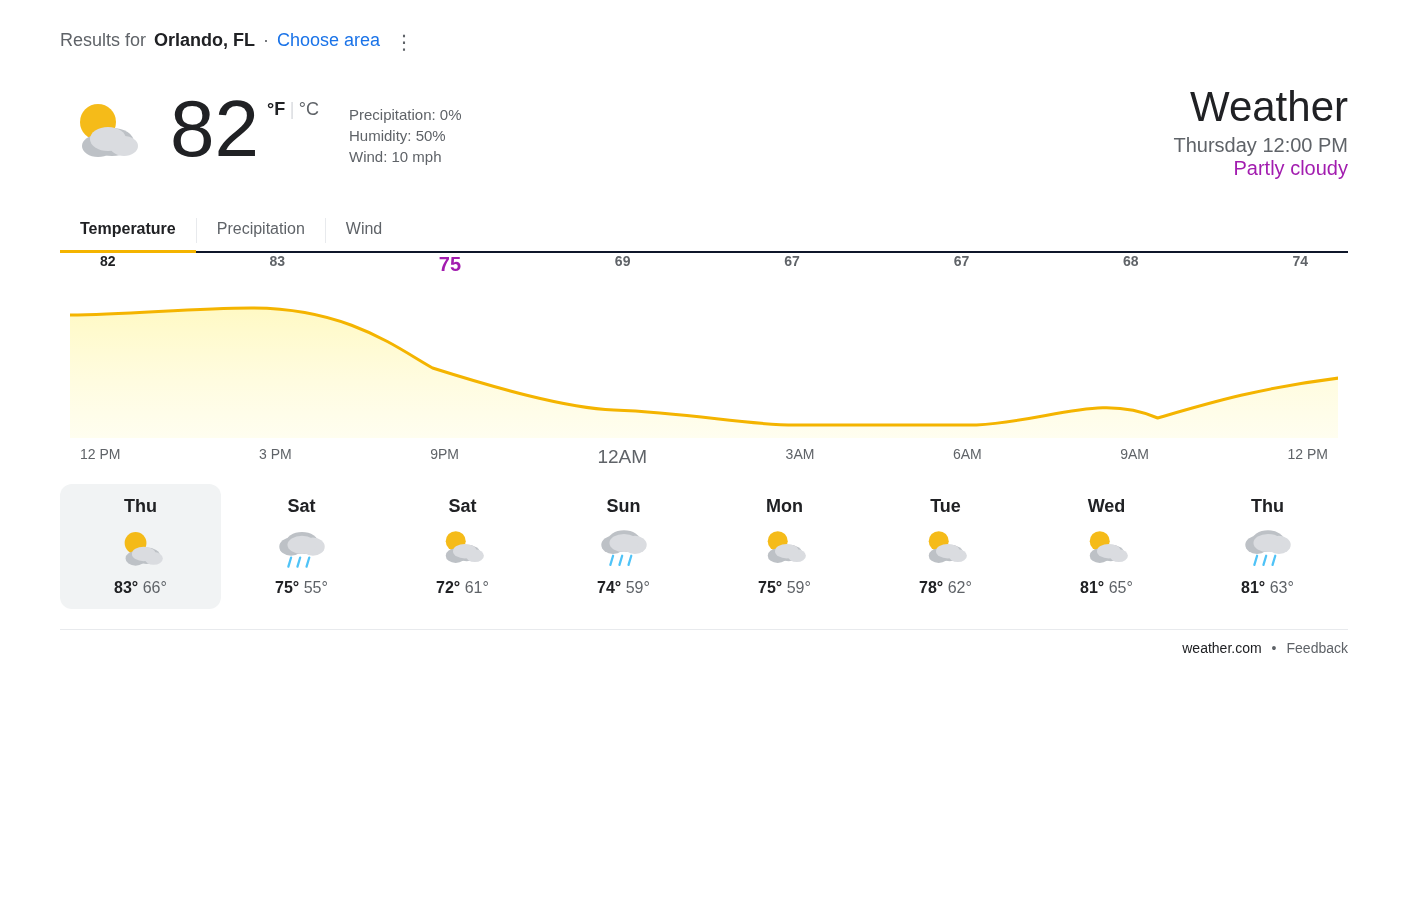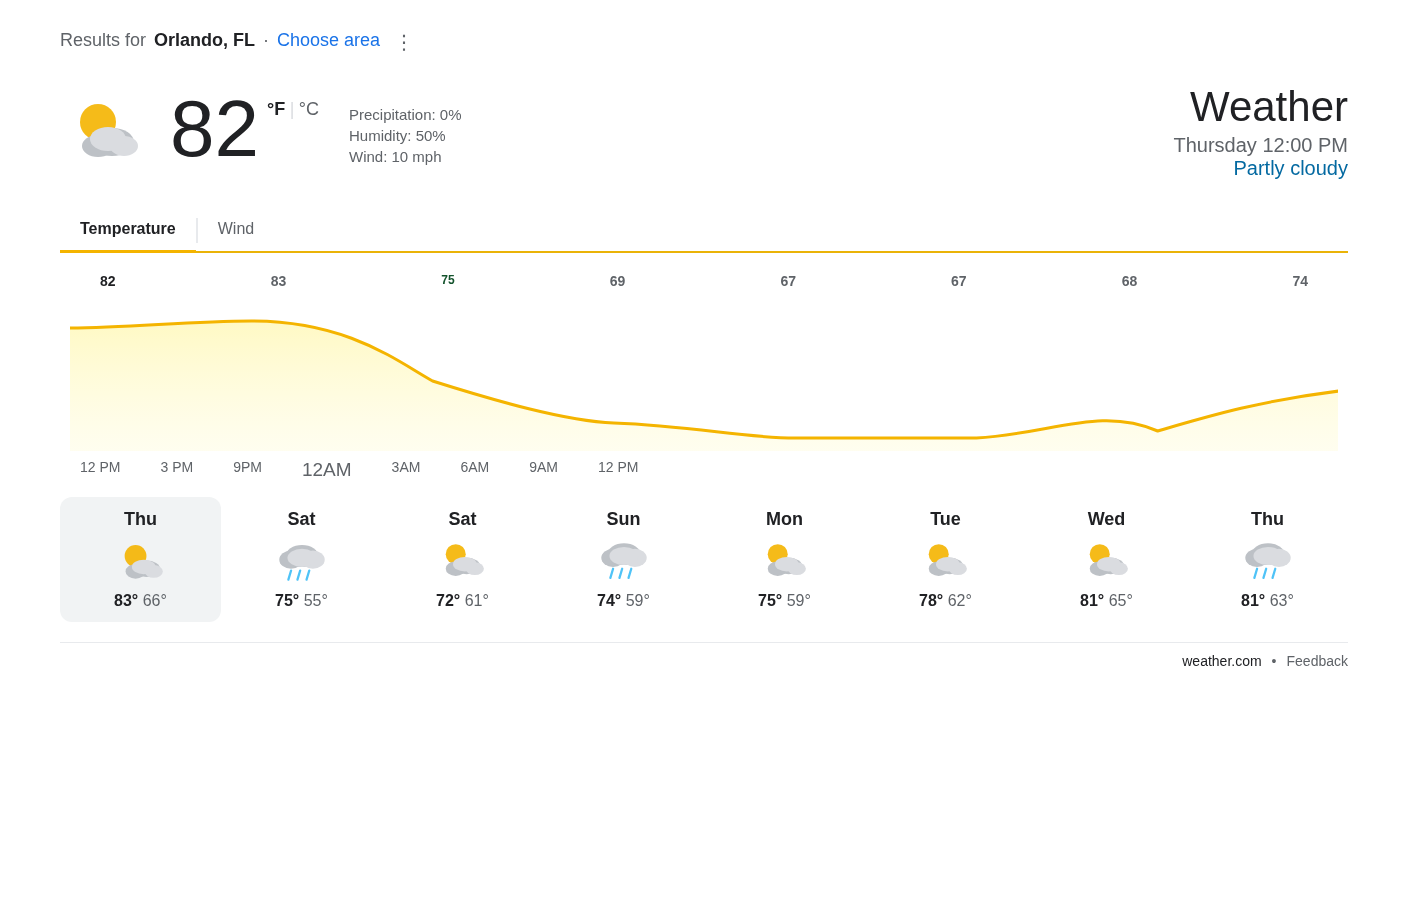--- a/index.html
+++ b/index.html
@@ -95,29 +95,28 @@
       color: #202124;
       line-height: 1.1;
     }
     .weather-right .datetime {
       font-size: 20px;
       color: #5f6368;
       margin-top: 4px;
     }
     .weather-right .condition {
       font-size: 20px;
-      color: #0369a1;
+      color: #a21caf;
     }
 
     
     .tabs {
       display: flex;
       gap: 0;
-      border-bottom: 2px solid #eab308;
-      margin-bottom: 20px;
+      border-bottom: 2px solid #0f172a;
     }
     .tab {
       padding: 10px 20px 12px;
       font-size: 16px;
       cursor: pointer;
       color: #5f6368;
       border-bottom: 3px solid transparent;
       margin-bottom: -2px;
     }
     .tab.active {
@@ -244,30 +243,31 @@
   <div class="weather-right">
     <div class="title">Weather</div>
     <div class="datetime">Thursday 12:00 PM</div>
     <div class="condition">Partly cloudy</div>
   </div>
 </div>
 
 <div class="tabs">
   <div class="tab active">Temperature</div>
   <div class="tab-separator"></div>
+  <div class="tab">Precipitation</div>
   <div class="tab-separator"></div>
   <div class="tab">Wind</div>
 </div>
 
 <div class="chart-container">
   
   <div style="display:flex; justify-content:space-between; padding: 0 30px; margin-bottom:2px;">
     <span style="font-size:14px; font-weight:700; color:#202124;">82</span>
     <span style="font-size:14px; font-weight:600; color:#5f6368;">83</span>
-    <span style="font-size:12px; font-weight:600; color:#14532d;">75</span>
+    <span style="font-size:20px; font-weight:600; color:#a21caf;">75</span>
     <span style="font-size:14px; font-weight:600; color:#5f6368;">69</span>
     <span style="font-size:14px; font-weight:600; color:#5f6368;">67</span>
     <span style="font-size:14px; font-weight:600; color:#5f6368;">67</span>
     <span style="font-size:14px; font-weight:600; color:#5f6368;">68</span>
     <span style="font-size:14px; font-weight:600; color:#5f6368;">74</span>
   </div>
 
   
   <svg width="100%" height="160" viewBox="0 0 1280 160" preserveAspectRatio="none">
     <defs>
@@ -275,21 +275,21 @@
         <stop offset="0%" stop-color="#fff9c4" stop-opacity="1"></stop>
         <stop offset="100%" stop-color="#fffde7" stop-opacity="0.6"></stop>
       </linearGradient>
     </defs>
 
     <path d="M0,37 C60,37 120,30 183,30 C280,30 330,70 366,90 C430,110 500,130 549,132 C630,135 680,147 732,147 C810,147 860,147 915,147 C990,143 1040,115 1098,140 C1150,125 1200,110 1281,100 L1281,165 L0,165 Z" fill="url(#chartGrad)" stroke="none"></path>
     <path d="M0,37 C60,37 120,30 183,30 C280,30 330,70 366,90 C430,110 500,130 549,132 C630,135 680,147 732,147 C810,147 860,147 915,147 C990,143 1040,115 1098,140 C1150,125 1200,110 1281,100" fill="none" stroke="#f4b400" stroke-width="3"></path>
   </svg>
 
   
-  <div style="display:flex; padding: 4px 10px 0; gap: 40px;">
+  <div style="display:flex; justify-content:space-between; padding: 4px 10px 0;">
     <span style="font-size:14px;color:#5f6368;">12 PM</span>
     <span style="font-size:14px;color:#5f6368;">3 PM</span>
     <span style="font-size:14px;color:#5f6368;">9PM</span>
     <span style="font-size:19px;color:#5f6368;">12AM</span>
     <span style="font-size:14px;color:#5f6368;">3AM</span>
     <span style="font-size:14px;color:#5f6368;">6AM</span>
     <span style="font-size:14px;color:#5f6368;">9AM</span>
     <span style="font-size:14px;color:#5f6368;">12 PM</span>
   </div>
 </div>

